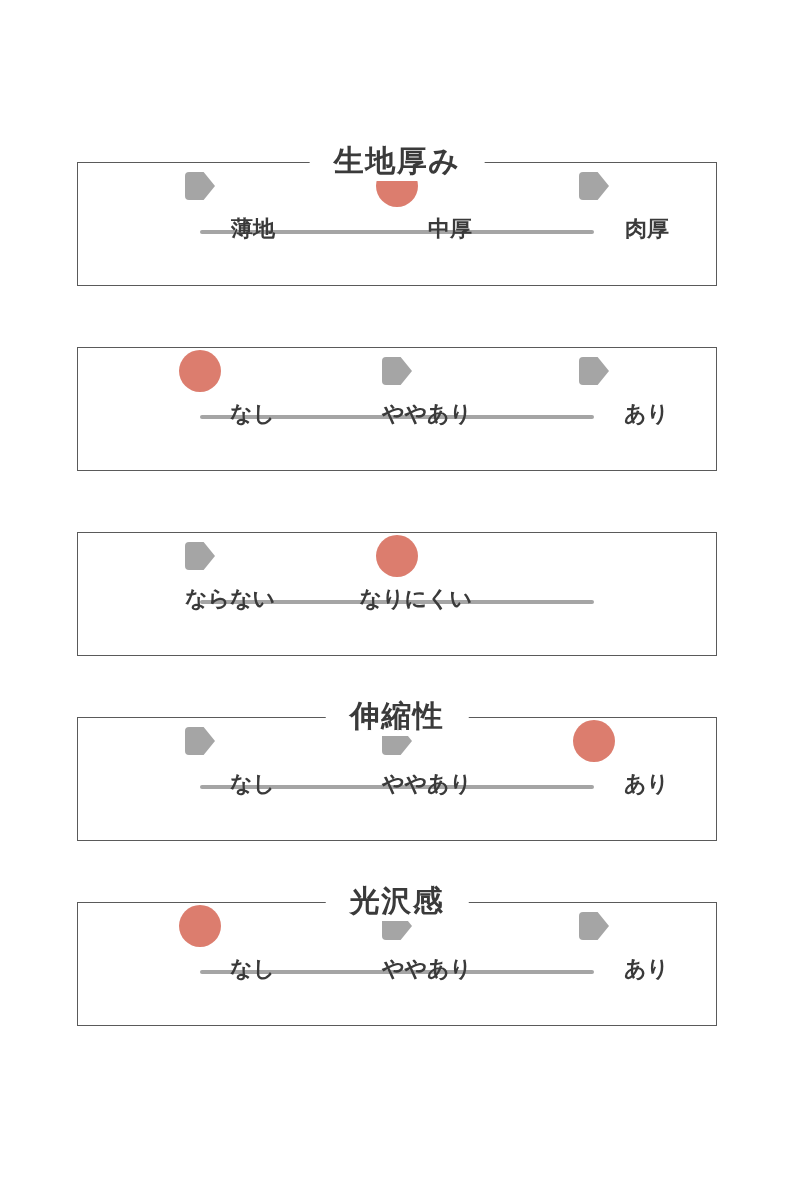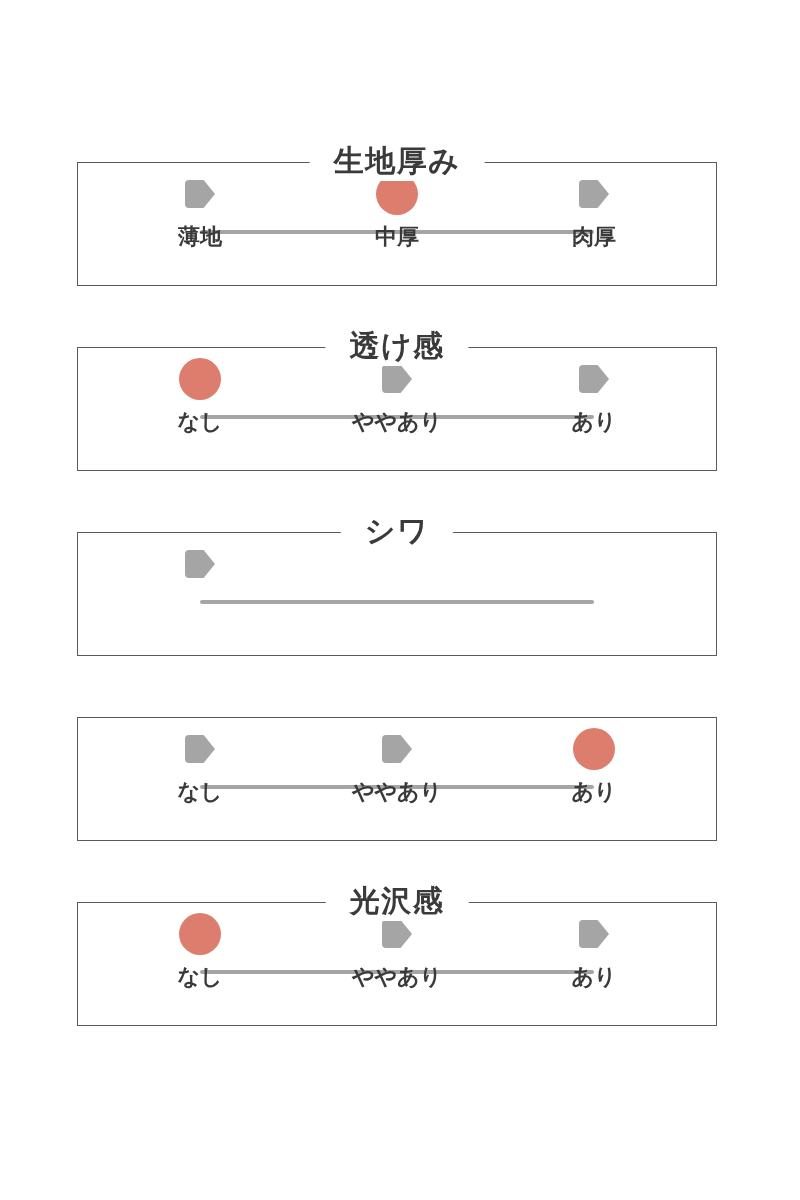--- a/index.html
+++ b/index.html
@@ -82,24 +82,24 @@
     left: 123px;
     right: 123px;
     top: 68px;
     height: 4px;
     background: #a5a5a5;
     border-radius: 2px;
   }
 
   .stop {
     position: absolute;
-    top: 8px;
+    top: 0;
     width: 150px;
     margin-left: -75px;
-    text-align: center;
+    text-align: right;
   }
   .stop.s0 { left: 123px; }
   .stop.s1 { left: 320px; }
   .stop.s2 { left: 517px; }
 
   .marker-wrap {
     position: relative;
     height: 48px;
     display: flex;
     align-items: center;
@@ -159,21 +159,20 @@
           <div class="marker-wrap">
             <div class="marker-on"></div>
           </div>
           <div class="stop-label">中厚</div>
         </div>
       </div>
     </div>
 
     <div class="panel">
       <div class="panel-box"></div>
-      <div class="panel-title">透け感</div>
       <div class="scale">
         <div class="track"></div>
         <div class="stop s0">
           <div class="marker-wrap">
             <div class="marker-on"></div>
           </div>
           <div class="stop-label">なし</div>
         </div>
         <div class="stop s1">
           <div class="marker-wrap">
@@ -185,33 +184,40 @@
           <div class="marker-wrap">
             <div class="marker-off"></div>
           </div>
           <div class="stop-label">あり</div>
         </div>
       </div>
     </div>
 
     <div class="panel">
       <div class="panel-box"></div>
-      <div class="panel-title">シワ</div>
-      <div class="scale">
-        <div class="track"></div>
-        <div class="stop s0">
-          <div class="marker-wrap">
-            <div class="marker-off"></div>
-          </div>
-        </div>
-      </div>
-    </div>
-
-    <div class="panel">
-      <div class="panel-box"></div>
+      <div class="scale">
+        <div class="track"></div>
+        <div class="stop s0">
+          <div class="marker-wrap">
+            <div class="marker-off"></div>
+          </div>
+          <div class="stop-label">ならない</div>
+        </div>
+        <div class="stop s1">
+          <div class="marker-wrap">
+            <div class="marker-on"></div>
+          </div>
+          <div class="stop-label">なりにくい</div>
+        </div>
+      </div>
+    </div>
+
+    <div class="panel">
+      <div class="panel-box"></div>
+      <div class="panel-title">伸縮性</div>
       <div class="scale">
         <div class="track"></div>
         <div class="stop s0">
           <div class="marker-wrap">
             <div class="marker-off"></div>
           </div>
           <div class="stop-label">なし</div>
         </div>
         <div class="stop s1">
           <div class="marker-wrap">

